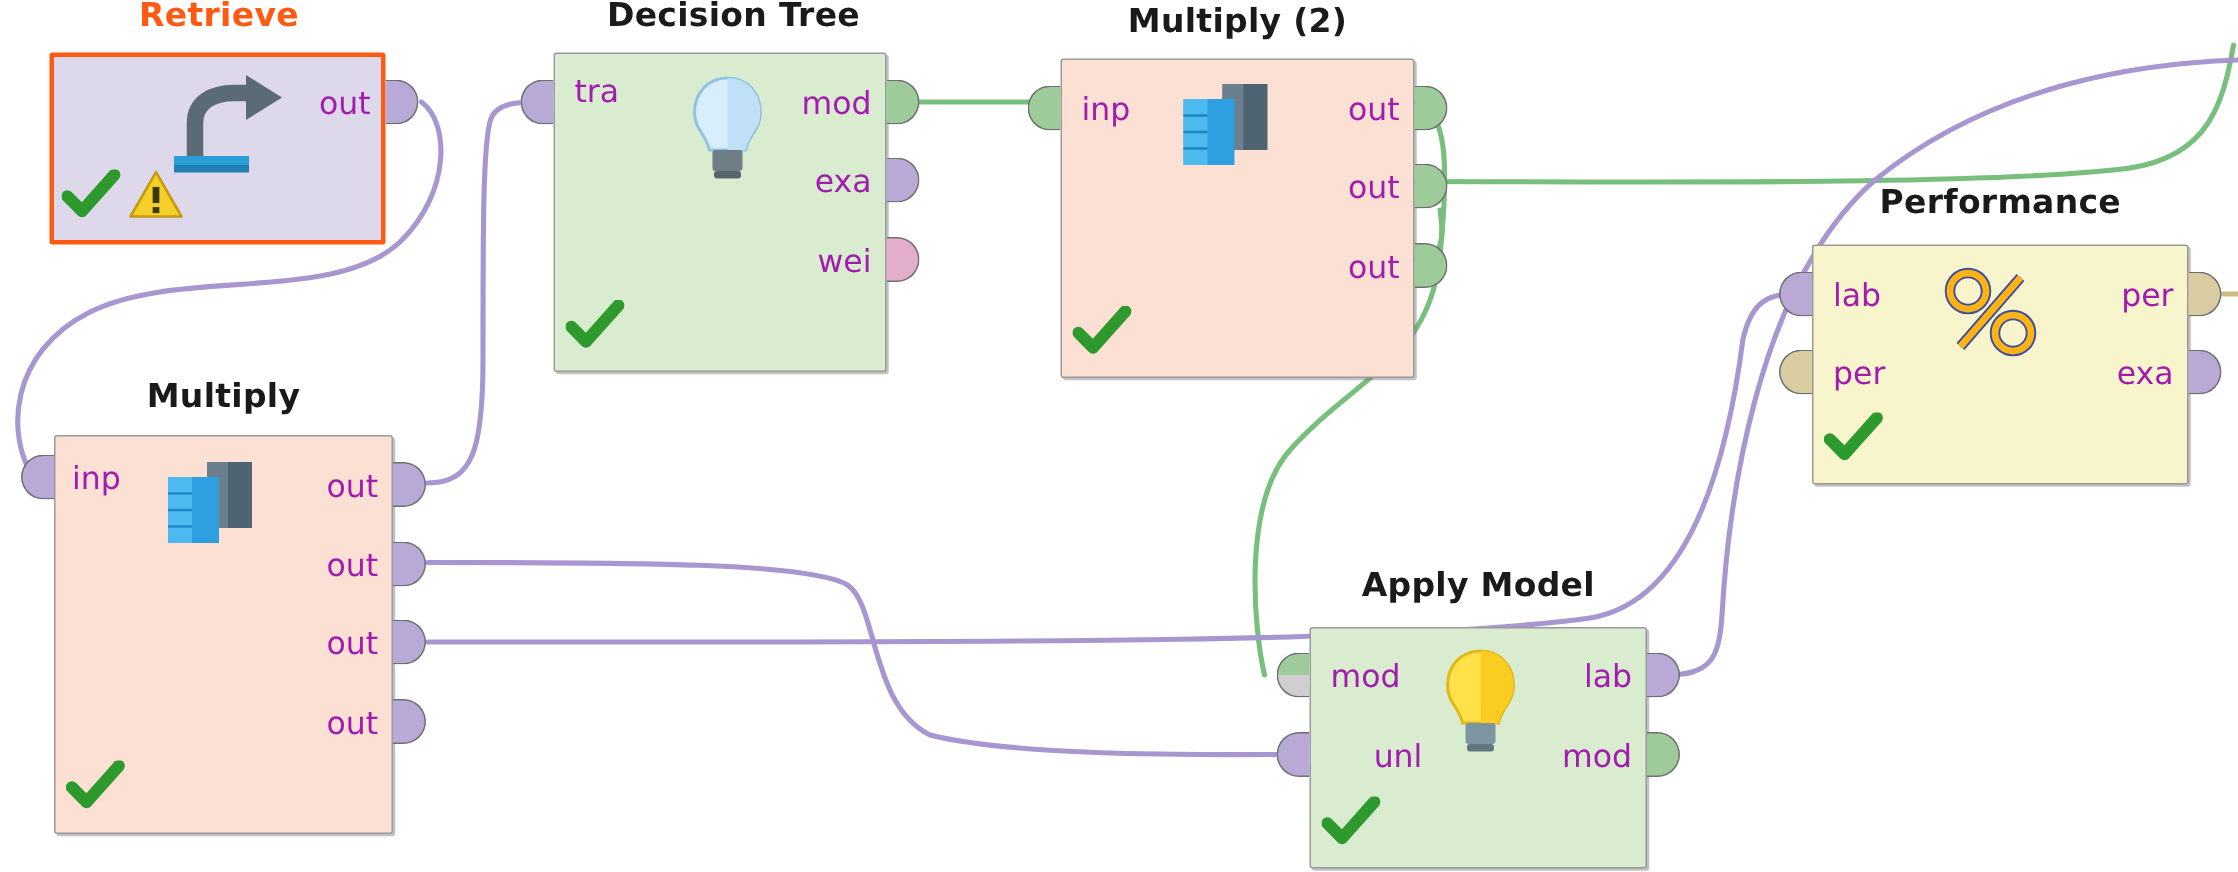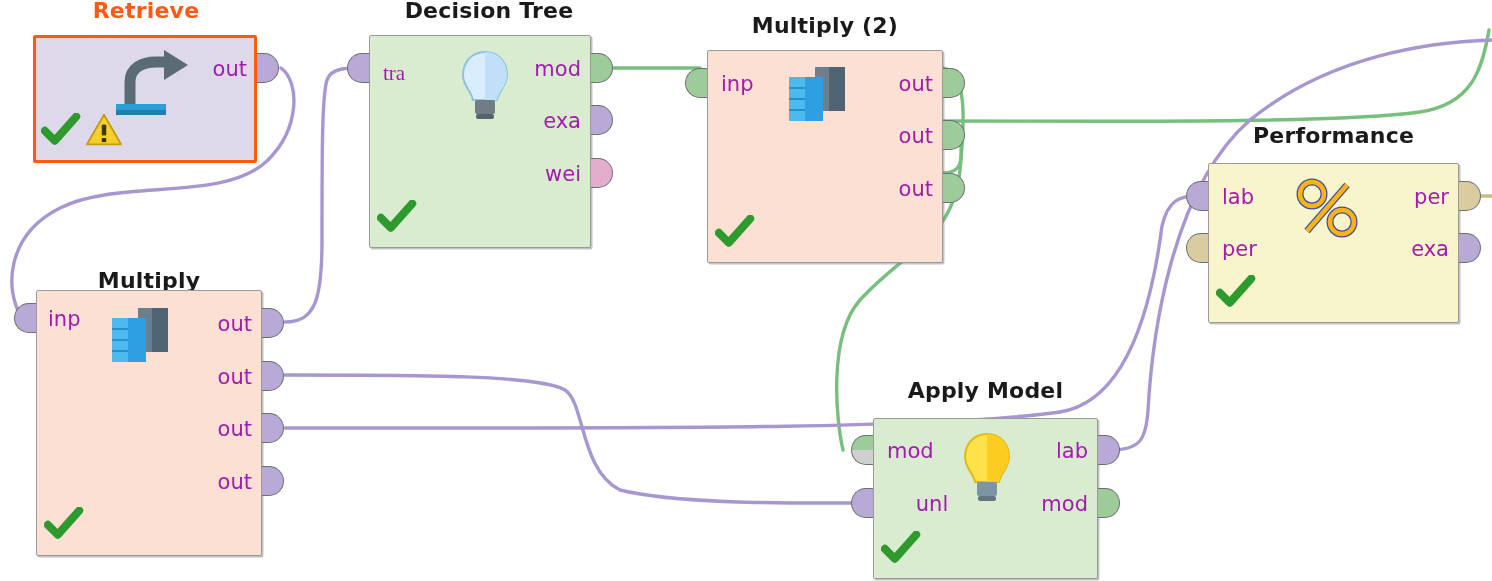--- a/index.html
+++ b/index.html
@@ -96,33 +96,33 @@
       <path d="M26,4 C40,4 48,15 48,27 C48,38 40,42 38,52 L26,52 Z" fill="#bfe0f6"></path>
       <rect x="16" y="52" width="20" height="14" rx="2" fill="#6f7d86"></rect>
       <rect x="17" y="66" width="18" height="5" rx="2" fill="#58646c"></rect>
     </svg>
 
     <svg class="ok" style="left:8px;top:200px;" width="44" height="38" viewBox="0 0 44 38">
       <path d="M4,20 L15,31 L39,4" fill="none" stroke="#2e9a2e" stroke-width="9" stroke-linecap="round" stroke-linejoin="round"></path>
     </svg>
 
     <div class="port left" style="left:-22px;top:53px;background:#b9a9d6;"></div>
-    <div class="plabel l" style="left:14px;top:61px;width:80px;font-family:Liberation Serif, serif;">tra</div>
+    <div class="plabel l" style="left:14px;top:49px;width:80px;">tra</div>
 
     <div class="port right" style="left:222px;top:53px;background:#9ecb9a;"></div>
     <div class="plabel r" style="left:120px;top:57px;width:92px;">mod</div>
 
     <div class="port right" style="left:222px;top:105px;background:#b9a9d6;"></div>
     <div class="plabel r" style="left:120px;top:109px;width:92px;">exa</div>
 
     <div class="port right" style="left:222px;top:158px;background:#e3aecb;"></div>
     <div class="plabel r" style="left:120px;top:162px;width:92px;">wei</div>
   </div>
 
-  <div class="node" style="left:707px;top:15px;width:236px;height:250px;">
+  <div class="node" style="left:707px;top:4px;width:236px;height:250px;">
     <div class="node-title" style="top:-2px;left:-10px;width:256px;">Multiply (2)</div>
     <div class="node-box" style="left:0;top:35px;width:236px;height:213px;background:#fbe0d3;"></div>
 
     <svg class="icon" style="left:78px;top:48px;" width="68" height="64" viewBox="0 0 68 64">
       <rect x="30" y="4" width="30" height="44" fill="#4f6472"></rect>
       <rect x="30" y="4" width="14" height="44" fill="#6b7f8c"></rect>
       <rect x="4" y="14" width="34" height="44" fill="#2e9fe0"></rect>
       <rect x="4" y="14" width="16" height="44" fill="#4cb9ef"></rect>
       <g stroke="#1f86c4" stroke-width="1.6">
         <line x1="4" y1="25" x2="20" y2="25"></line>
@@ -176,21 +176,21 @@
     <div class="plabel l" style="left:14px;top:112px;width:80px;">per</div>
 
     <div class="port right" style="left:251px;top:56px;background:#d8ccA0;"></div>
     <div class="plabel r" style="left:145px;top:60px;width:96px;">per</div>
 
     <div class="port right" style="left:251px;top:108px;background:#b9a9d6;"></div>
     <div class="plabel r" style="left:145px;top:112px;width:96px;">exa</div>
   </div>
 
   <div class="node" style="left:36px;top:252px;width:226px;height:305px;">
-    <div class="node-title" style="top:16px;left:-10px;width:246px;">Multiply</div>
+    <div class="node-title" style="top:0;left:-10px;width:246px;">Multiply</div>
     <div class="node-box" style="left:0;top:38px;width:226px;height:266px;background:#fbe0d3;"></div>
 
     <svg class="icon" style="left:72px;top:52px;" width="68" height="64" viewBox="0 0 68 64">
       <rect x="30" y="4" width="30" height="44" fill="#4f6472"></rect>
       <rect x="30" y="4" width="14" height="44" fill="#6b7f8c"></rect>
       <rect x="4" y="14" width="34" height="44" fill="#2e9fe0"></rect>
       <rect x="4" y="14" width="16" height="44" fill="#4cb9ef"></rect>
       <g stroke="#1f86c4" stroke-width="1.6">
         <line x1="4" y1="25" x2="20" y2="25"></line>
           <line x1="4" y1="36" x2="20" y2="36"></line>

